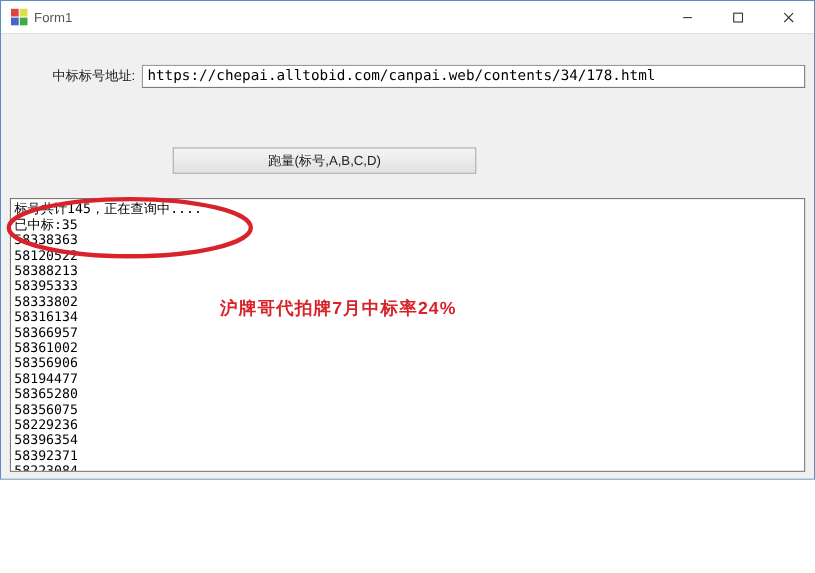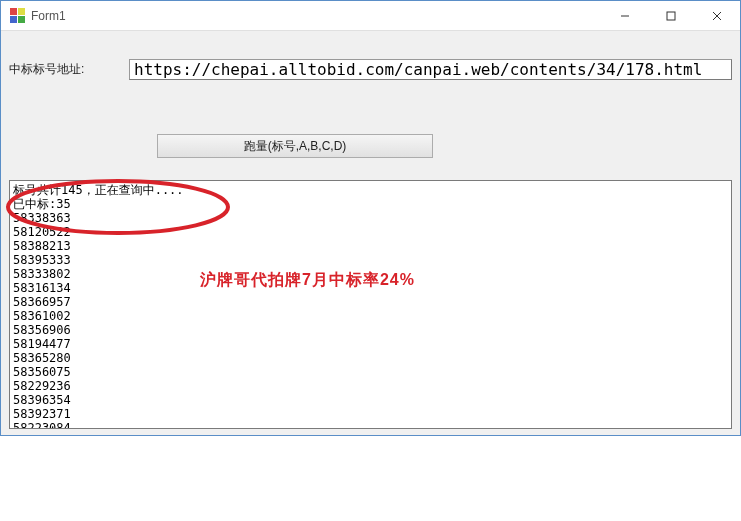--- a/index.html
+++ b/index.html
@@ -62,33 +62,34 @@
       display: flex;
       flex-direction: column;
     }
     .row-addr {
       display: flex;
       align-items: center;
       margin: 28px 8px 0 8px;
     }
     .lbl-addr {
       width: 120px;
+      text-align: right;
       color: #222;
       font-size: 12px;
       padding-right: 6px;
     }
     .url-input {
       flex: 1;
       height: 21px;
       border: 1px solid #7a7a7a;
       border-top-color: #999;
       border-left-color: #999;
       background: #fff;
       font-family: Consolas, monospace;
-      font-size: 16px;
+      font-size: 13px;
       padding: 2px 4px;
       color: #000;
     }
     .btn-row {
       margin: 54px 8px 0 8px;
       display: flex;
       justify-content: flex-start;
       padding-left: 148px;
     }
     .run-btn {

